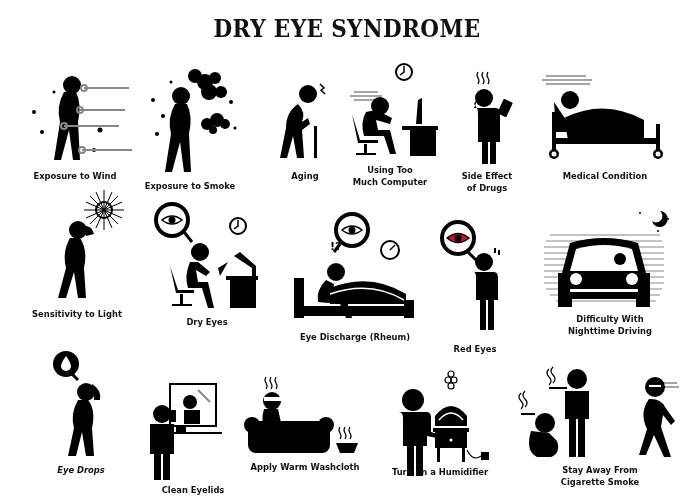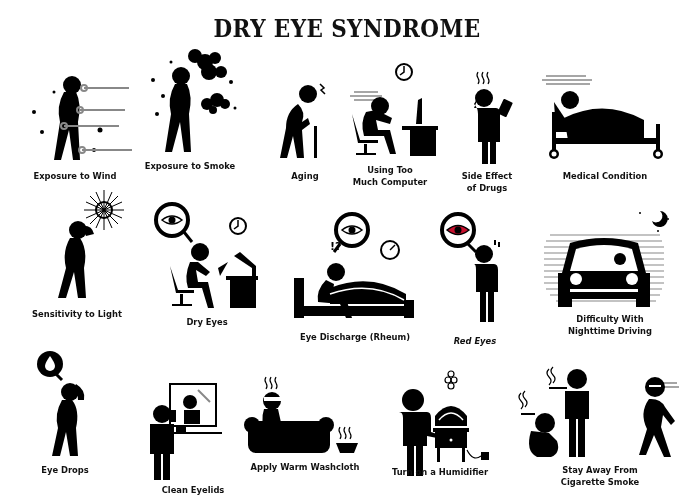--- a/index.html
+++ b/index.html
@@ -41,21 +41,21 @@
         <path d="M62 80 h50"></path>
       <circle cx="64" cy="18" r="3"></circle>
         <circle cx="60" cy="40" r="3"></circle>
         <circle cx="44" cy="56" r="3"></circle>
         <circle cx="62" cy="80" r="3"></circle>
     </g>
   </svg>
   <div class="label" style="left:0;top:100px;width:110px;">Exposure to Wind</div>
 </div>
 
-<div class="cell" style="left:135px;top:48px;width:110px;height:132px;">
+<div class="cell" style="left:135px;top:68px;width:110px;height:132px;">
   <svg width="110" height="112" viewBox="0 0 110 112">
     <g fill="#000">
       <circle cx="46" cy="28" r="9"></circle>
       <path d="M40 36 q-8 14 -4 30 l-6 38 h7 l8 -30 l4 30 h7 l-2 -38 q4 -18 -2 -30 z"></path>
       <circle cx="60" cy="8" r="7"></circle>
         <circle cx="70" cy="14" r="8"></circle>
         <circle cx="80" cy="10" r="6"></circle>
         <circle cx="74" cy="24" r="8"></circle>
         <circle cx="86" cy="24" r="6"></circle>
       <circle cx="72" cy="56" r="6"></circle>
@@ -202,21 +202,21 @@
       <rect x="8" y="96" width="112" height="10"></rect>
       <path d="M40 78 q40 -16 76 6 v10 h-76 z"></path>
       <circle cx="46" cy="62" r="9"></circle>
       <path d="M36 70 q-10 10 -8 22 l22 2 l6 14 h6 l-6 -20 h-14 l2 -14 z"></path>
     </g>
     <path d="M40 84 q40 -14 74 6" stroke="#fff" stroke-width="1.5" fill="none"></path>
   </svg>
   <div class="label" style="left:0;top:121px;width:130px;">Eye Discharge (Rheum)</div>
 </div>
 
-<div class="cell" style="left:440px;top:212px;width:70px;height:137px;font-style:italic;">
+<div class="cell" style="left:440px;top:220px;width:70px;height:137px;">
   <svg width="70" height="112" viewBox="0 0 70 112">
     <circle cx="18" cy="18" r="16" fill="#fff" stroke="#000" stroke-width="4"></circle>
     <path d="M28 32 l8 8" stroke="#000" stroke-width="3"></path>
     <path d="M7 18 q11 -9 22 0 q-11 9 -22 0 z" fill="#c8102e" stroke="#000" stroke-width="1.5"></path>
     <circle cx="18" cy="18" r="3.5" fill="#000"></circle>
     <g fill="#000">
       <circle cx="44" cy="42" r="9"></circle>
       <path d="M34 52 h20 q4 0 4 6 v22 h-4 v30 h-6 v-30 h-2 v30 h-6 v-30 h-4 v-22 q0 -6 -2 -6 z"></path>
       <rect x="54" y="28" width="2" height="5"></rect>
         <rect x="58" y="30" width="2" height="5"></rect>
@@ -251,21 +251,21 @@
     <path d="M36 44 q28 -8 56 0 l6 22 h-68 z" fill="#fff"></path>
     <circle cx="80" cy="54" r="6" fill="#000"></circle>
     <circle cx="36" cy="74" r="6" fill="#fff"></circle>
       <circle cx="92" cy="74" r="6" fill="#fff"></circle>
     <rect x="30" y="84" width="68" height="3" fill="#fff"></rect>
   </svg>
   <div class="label" style="left:0;top:108px;width:140px;">Difficulty With</div>
   <div class="label" style="left:0;top:120px;width:140px;">Nighttime Driving</div>
 </div>
 
-<div class="cell" style="left:30px;top:350px;width:70px;height:125px;">
+<div class="cell" style="left:46px;top:350px;width:70px;height:125px;font-style:italic;">
   <svg width="70" height="110" viewBox="0 0 70 110">
     <circle cx="20" cy="14" r="13" fill="#000"></circle>
     <path d="M26 24 l6 6" stroke="#000" stroke-width="3"></path>
     <path d="M20 6 q-5 7 -5 10 a5 5 0 0 0 10 0 q0 -3 -5 -10 z" fill="#fff"></path>
     <g fill="#000">
       <circle cx="40" cy="42" r="9"></circle>
       <path d="M32 50 q-8 14 -4 28 l-6 28 h8 l6 -24 l4 24 h8 l-2 -28 q4 -18 -4 -28 z"></path>
       <path d="M46 34 q10 6 8 16 l-6 0 q0 -8 -4 -12 z"></path>
     </g>
   </svg>

